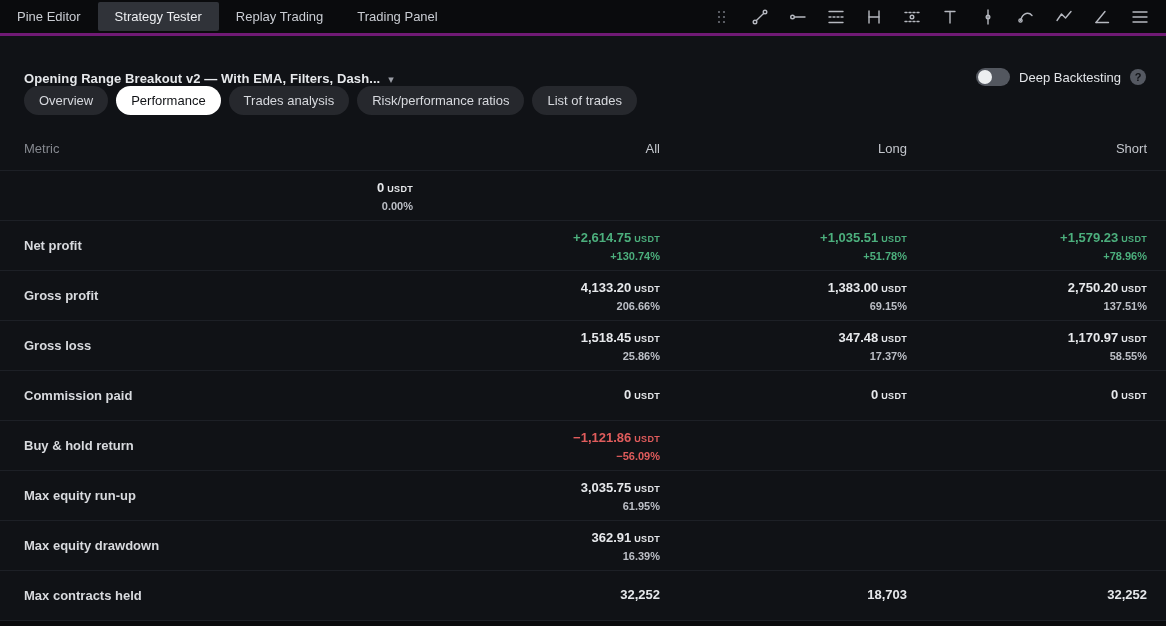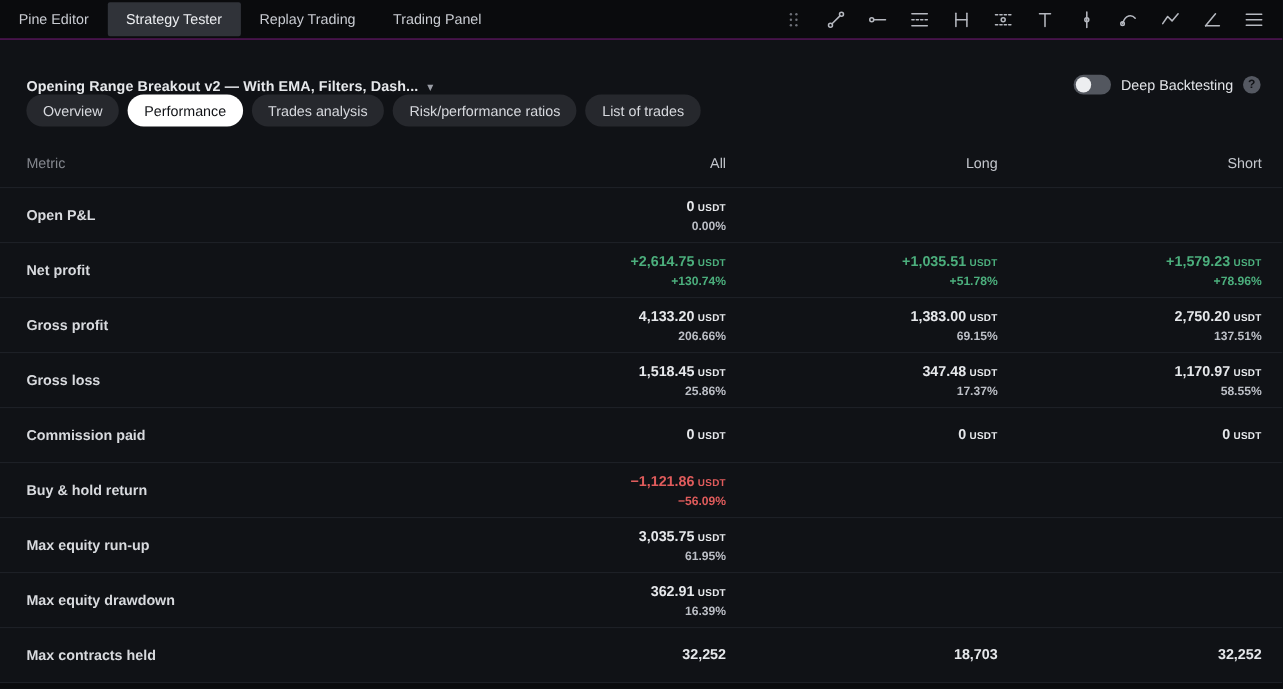--- a/index.html
+++ b/index.html
@@ -6,21 +6,21 @@
   html,body { width:1166px; height:626px; overflow:hidden; }
   body {
     background:#101216;
     color:#d1d4dc;
     font-family:"Liberation Sans", sans-serif;
     position:relative;
   }
   
   .topbar {
     height:36px; background:#0a0b0d; display:flex; align-items:stretch;
-    border-bottom:1px solid #701a75;
+    border-bottom:3px solid #701a75;
   }
   .topbar-tab {
     padding:0 17px; display:flex; align-items:center; font-size:13px;
     color:#c9ccd2; cursor:pointer; margin:2px 0; border-radius:2px; white-space:nowrap;
   }
   .topbar-tab.active { background:#303339; color:#eceef1; }
   .tools { margin-left:auto; display:flex; align-items:center; gap:2px; padding-right:8px; }
   .tool { width:36px; height:30px; display:flex; align-items:center; justify-content:center; cursor:pointer; border-radius:3px; }
   .tool svg { stroke:#b6b9c0; fill:none; stroke-width:1.4; stroke-linecap:round; stroke-linejoin:round; }
   .tool svg .dot { fill:#6d7078; stroke:none; }
@@ -187,21 +187,20 @@
 
 <div class="grid-cols table-head">
   <div class="th-metric">Metric</div>
   <div class="th-num">All</div>
   <div class="th-num">Long</div>
   <div class="th-num">Short</div>
 </div>
 
 <div id="tbody">
     <div class="grid-cols trow">
-      <div class="metric">Open P&amp;L</div>
       <div class="num">
         <div class="val"><span>0</span><span class="u">USDT</span></div>
         <div class="pct">0.00%</div>
       </div>
       <div class="num"></div>
       <div class="num"></div>
     </div>
     <div class="grid-cols trow pos">
       <div class="metric">Net profit</div>
       <div class="num">

